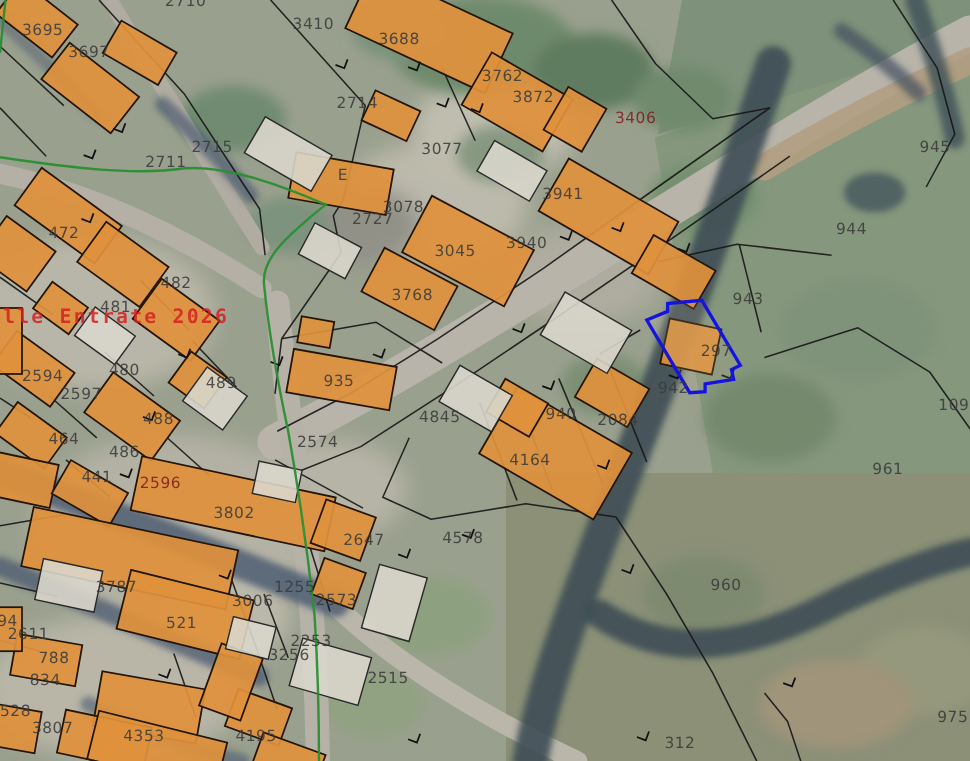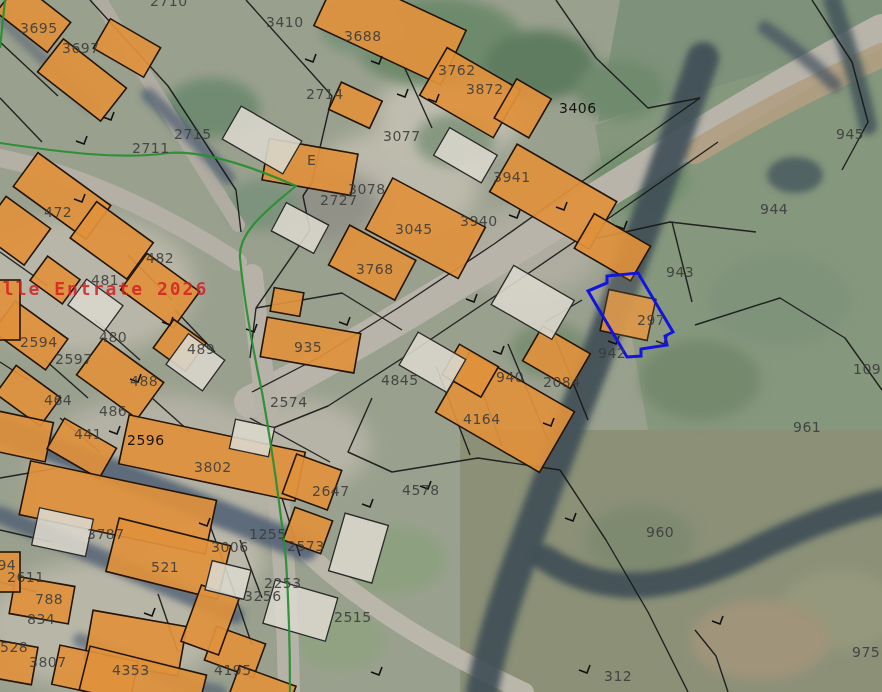--- a/index.html
+++ b/index.html
@@ -240,21 +240,21 @@
       <span class="plabel" style="left: 20px; top: 20px; color: rgb(59, 59, 59);">3695</span>
       <span class="plabel" style="left: 62px; top: 40px; color: rgb(59, 59, 59);">3697</span>
       <span class="plabel" style="left: 150px; top: -7px; color: rgb(59, 59, 59);">2710</span>
       <span class="plabel" style="left: 266px; top: 14px; color: rgb(59, 59, 59);">3410</span>
       <span class="plabel" style="left: 344px; top: 28px; color: rgb(59, 59, 59);">3688</span>
       <span class="plabel" style="left: 306px; top: 86px; color: rgb(59, 59, 59);">2714</span>
       <span class="plabel" style="left: 174px; top: 126px; color: rgb(59, 59, 59);">2715</span>
       <span class="plabel" style="left: 132px; top: 140px; color: rgb(59, 59, 59);">2711</span>
       <span class="plabel" style="left: 438px; top: 62px; color: rgb(59, 59, 59);">3762</span>
       <span class="plabel" style="left: 466px; top: 81px; color: rgb(59, 59, 59);">3872</span>
-      <span class="plabel" style="left: 559px; top: 100px; color: #000000;">3406</span>
+      <span class="plabel" style="left: 559px; top: 100px; color: #7f1d1d;">3406</span>
       <span class="plabel" style="left: 836px; top: 126px; color: rgb(59, 59, 59);">945</span>
       <span class="plabel" style="left: 760px; top: 201px; color: rgb(59, 59, 59);">944</span>
       <span class="plabel" style="left: 383px; top: 128px; color: rgb(59, 59, 59);">3077</span>
       <span class="plabel" style="left: 307px; top: 152px; color: rgb(59, 59, 59);">E</span>
       <span class="plabel" style="left: 493px; top: 169px; color: rgb(59, 59, 59);">3941</span>
       <span class="plabel" style="left: 348px; top: 181px; color: rgb(59, 59, 59);">3078</span>
       <span class="plabel" style="left: 320px; top: 192px; color: rgb(59, 59, 59);">2727</span>
       <span class="plabel" style="left: 395px; top: 221px; color: rgb(59, 59, 59);">3045</span>
       <span class="plabel" style="left: 460px; top: 213px; color: rgb(59, 59, 59);">3940</span>
       <span class="plabel" style="left: 356px; top: 261px; color: rgb(59, 59, 59);">3768</span>
@@ -262,21 +262,21 @@
       <span class="plabel" style="left: 146px; top: 250px; color: rgb(59, 59, 59);">482</span>
       <span class="plabel" style="left: 91px; top: 272px; color: rgb(59, 59, 59);">481</span>
       <span class="plabel" style="left: 20px; top: 334px; color: rgb(59, 59, 59);">2594</span>
       <span class="plabel" style="left: 99px; top: 329px; color: rgb(59, 59, 59);">480</span>
       <span class="plabel" style="left: 55px; top: 351px; color: rgb(59, 59, 59);">2597</span>
       <span class="plabel" style="left: 187px; top: 341px; color: rgb(59, 59, 59);">489</span>
       <span class="plabel" style="left: 130px; top: 373px; color: rgb(59, 59, 59);">488</span>
       <span class="plabel" style="left: 44px; top: 392px; color: rgb(59, 59, 59);">464</span>
       <span class="plabel" style="left: 99px; top: 403px; color: rgb(59, 59, 59);">486</span>
       <span class="plabel" style="left: 74px; top: 426px; color: rgb(59, 59, 59);">441</span>
-      <span class="plabel" style="left: 127px; top: 432px; color: #000000;">2596</span>
+      <span class="plabel" style="left: 127px; top: 432px; color: #7f1d1d;">2596</span>
       <span class="plabel" style="left: 294px; top: 339px; color: rgb(59, 59, 59);">935</span>
       <span class="plabel" style="left: 270px; top: 394px; color: rgb(59, 59, 59);">2574</span>
       <span class="plabel" style="left: 381px; top: 372px; color: rgb(59, 59, 59);">4845</span>
       <span class="plabel" style="left: 496px; top: 369px; color: rgb(59, 59, 59);">940</span>
       <span class="plabel" style="left: 543px; top: 374px; color: rgb(59, 59, 59);">2084</span>
       <span class="plabel" style="left: 598px; top: 345px; color: rgb(59, 59, 59);">942</span>
       <span class="plabel" style="left: 666px; top: 264px; color: rgb(59, 59, 59);">943</span>
       <span class="plabel" style="left: 637px; top: 312px; color: rgb(59, 59, 59);">297</span>
       <span class="plabel" style="left: 853px; top: 361px; color: rgb(59, 59, 59);">109</span>
       <span class="plabel" style="left: 793px; top: 419px; color: rgb(59, 59, 59);">961</span>

